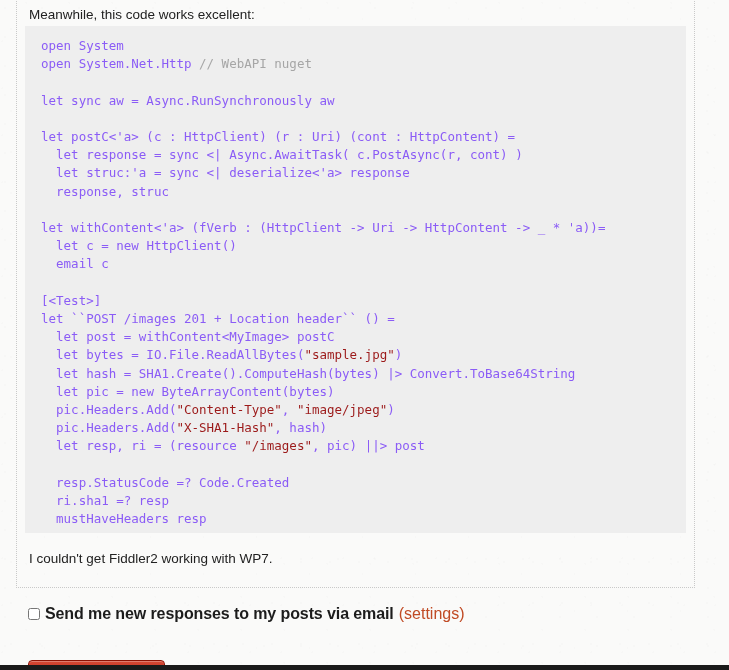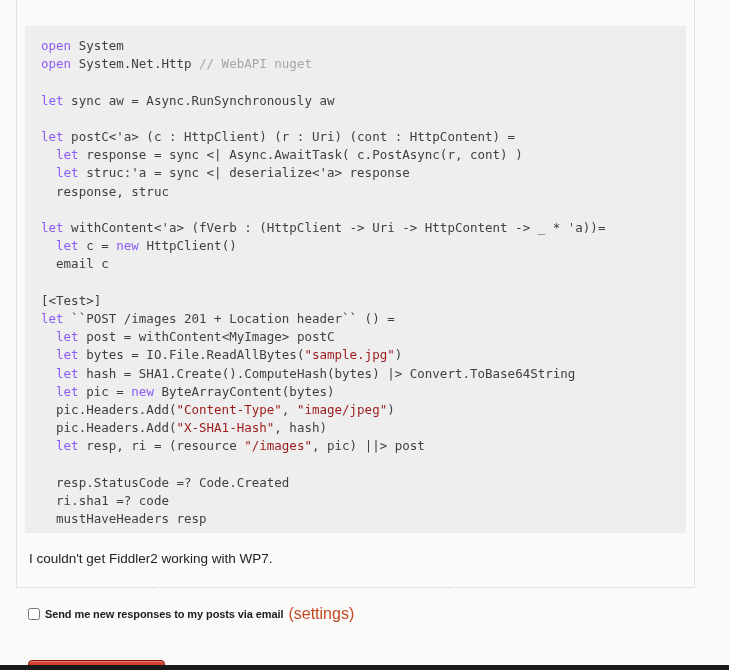--- a/index.html
+++ b/index.html
@@ -65,21 +65,21 @@
     font-family: "DejaVu Sans Mono", "Liberation Mono", monospace;
     font-size: 12.5px;
     line-height: 18.2px;
     color: #1a1a1a;
     white-space: pre;
     tab-size: 2;
   }
   .tok-kw   { color: #8b5cf6; }
   .tok-str  { color: #9c1a1a; }
   .tok-cmt  { color: #a6a6a6; }
-  .tok-pln  { color: #404040; }
+  .tok-pln  { color: #8b5cf6; }
 
   
   #notify-row {
     position: absolute;
     left: 28px;
     top: 605px;
     display: flex;
     align-items: center;
     gap: 5px;
   }
@@ -88,21 +88,21 @@
     height: 12px;
     border: 1px solid #9a9a9a;
     border-radius: 2px;
     background: #fcfcfc;
     box-sizing: border-box;
     margin: 0;
     flex: none;
     cursor: pointer;
   }
   #notify-label {
-    font-size: 11px;
+    font-size: 16px;
     font-weight: bold;
     color: #1c1c1c;
     letter-spacing: -0.1px;
     white-space: nowrap;
   }
   #settings-link {
     font-size: 16px;
     color: #c04a24;
     text-decoration: none;
     white-space: nowrap;
@@ -150,20 +150,21 @@
     width: 729px;
     height: 5px;
     background: #1a1a1a;
   }
 </style>
 </head>
 <body>
 
 <div id="preview-pane">
 
+  <div class="para" id="intro-paragraph">Meanwhile, this code works excellent:</div>
 
   <div id="code-block">
     <pre id="code-content"><span class="tok-kw">open</span><span class="tok-pln"> System</span>
 <span class="tok-kw">open</span><span class="tok-pln"> System.Net.Http </span><span class="tok-cmt">// WebAPI nuget</span>
 
 <span class="tok-kw">let</span><span class="tok-pln"> sync aw = Async.RunSynchronously aw</span>
 
 <span class="tok-kw">let</span><span class="tok-pln"> postC&lt;'a&gt; (c : HttpClient) (r : Uri) (cont : HttpContent) =</span>
 <span class="tok-pln">  </span><span class="tok-kw">let</span><span class="tok-pln"> response = sync &lt;| Async.AwaitTask( c.PostAsync(r, cont) )</span>
 <span class="tok-pln">  </span><span class="tok-kw">let</span><span class="tok-pln"> struc:'a = sync &lt;| deserialize&lt;'a&gt; response</span>
@@ -177,21 +178,21 @@
 <span class="tok-kw">let</span><span class="tok-pln"> ``POST /images 201 + Location header`` () =</span>
 <span class="tok-pln">  </span><span class="tok-kw">let</span><span class="tok-pln"> post = withContent&lt;MyImage&gt; postC</span>
 <span class="tok-pln">  </span><span class="tok-kw">let</span><span class="tok-pln"> bytes = IO.File.ReadAllBytes(</span><span class="tok-str">"sample.jpg"</span><span class="tok-pln">)</span>
 <span class="tok-pln">  </span><span class="tok-kw">let</span><span class="tok-pln"> hash = SHA1.Create().ComputeHash(bytes) |&gt; Convert.ToBase64String</span>
 <span class="tok-pln">  </span><span class="tok-kw">let</span><span class="tok-pln"> pic = </span><span class="tok-kw">new</span><span class="tok-pln"> ByteArrayContent(bytes)</span>
 <span class="tok-pln">  pic.Headers.Add(</span><span class="tok-str">"Content-Type"</span><span class="tok-pln">, </span><span class="tok-str">"image/jpeg"</span><span class="tok-pln">)</span>
 <span class="tok-pln">  pic.Headers.Add(</span><span class="tok-str">"X-SHA1-Hash"</span><span class="tok-pln">, hash)</span>
 <span class="tok-pln">  </span><span class="tok-kw">let</span><span class="tok-pln"> resp, ri = (resource </span><span class="tok-str">"/images"</span><span class="tok-pln">, pic) ||&gt; post</span>
 
 <span class="tok-pln">  resp.StatusCode =? Code.Created</span>
-<span class="tok-pln">  ri.sha1 =? code</span>
+<span class="tok-pln">  ri.sha1 =? resp</span>
 <span class="tok-pln">  mustHaveHeaders resp</span></pre>
   </div>
 
   <div class="para" id="closing-paragraph">I couldn't get Fiddler2 working with WP7.</div>
 
 </div>
 
 <div id="notify-row">
   <input type="checkbox" id="notify-checkbox" style="">
   <span id="notify-label">Send me new responses to my posts via email</span>

